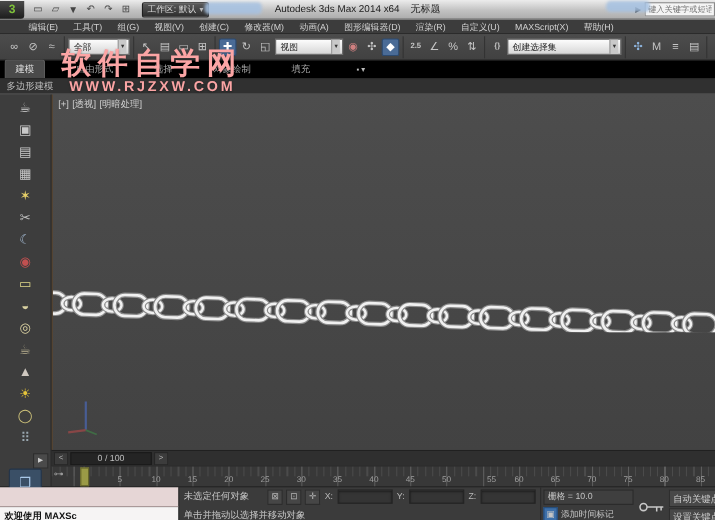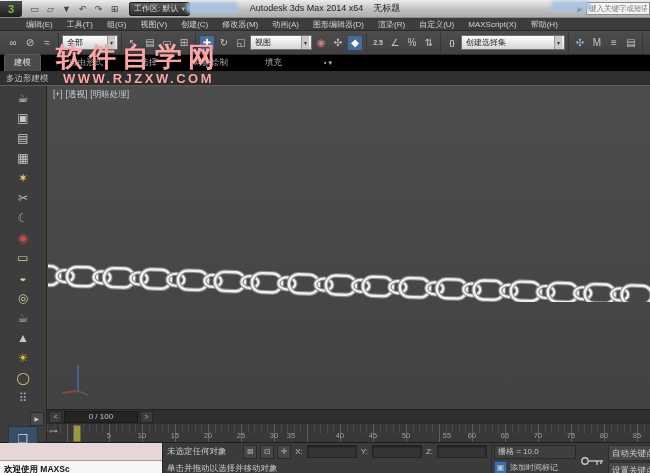--- a/index.html
+++ b/index.html
@@ -334,21 +334,21 @@
       </div>
       <div class="rulerrow" id="ruler">
         <span class="keysicon">⊶</span>
         <div class="playhead"></div>
       <span class="rlabel" style="left: 62px;">5</span>
           <span class="rlabel" style="left: 95px;">10</span>
           <span class="rlabel" style="left: 128px;">15</span>
           <span class="rlabel" style="left: 161px;">20</span>
           <span class="rlabel" style="left: 194px;">25</span>
           <span class="rlabel" style="left: 227px;">30</span>
-          <span class="rlabel" style="left: 244px;">35</span>
+          <span class="rlabel" style="left: 260px;">35</span>
           <span class="rlabel" style="left: 293px;">40</span>
           <span class="rlabel" style="left: 326px;">45</span>
           <span class="rlabel" style="left: 359px;">50</span>
           <span class="rlabel" style="left: 400px;">55</span>
           <span class="rlabel" style="left: 425px;">60</span>
           <span class="rlabel" style="left: 458px;">65</span>
           <span class="rlabel" style="left: 491px;">70</span>
           <span class="rlabel" style="left: 524px;">75</span>
           <span class="rlabel" style="left: 557px;">80</span>
           <span class="rlabel" style="left: 590px;">85</span>

